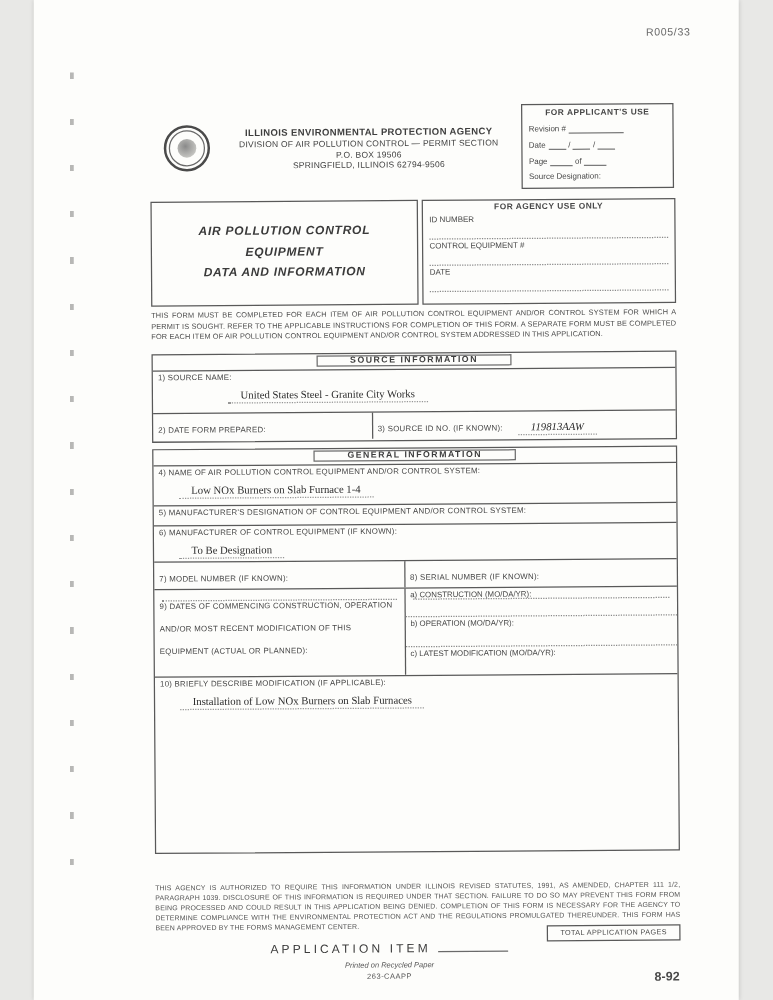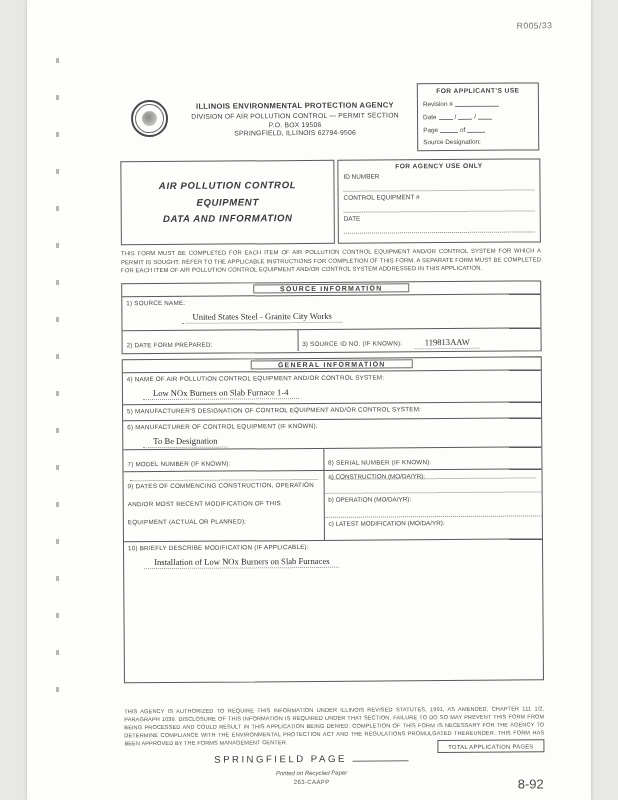--- a/index.html
+++ b/index.html
@@ -58,21 +58,21 @@
   .flabel{font-size:6.3px;letter-spacing:.2px;}
   .fvalue{font-family:"Liberation Serif",serif;font-size:8.6px;color:#2d2d2d;
     display:inline-block;border-bottom:1px dotted #979797;padding:0 10px 1px;}
 
   .src-name-row{padding:2px 4px;height:33px;box-sizing:border-box;}
   .src-name-row .fvalue{margin-left:56px;margin-top:3px;}
   .src-bottom-row{display:flex;border-top:1px solid #595959;height:22px;box-sizing:border-box;}
   .src-bottom-row .cell{padding:2px 4px;box-sizing:border-box;}
   .src-bottom-row .cleft{width:42%;border-right:1px solid #595959;}
   .src-bottom-row .cright{flex:1;}
-  .inlineval{margin-left:8px;}
+  .inlineval{margin-left:8px;font-style:italic;}
 
   .g-row{border-bottom:1px solid #595959;padding:2px 4px;box-sizing:border-box;}
   .g-row.split{display:flex;padding:0;}
   .g-row .fvalue{margin-left:16px;margin-top:3px;}
   .gcell{padding:2px 4px;box-sizing:border-box;}
   .gc1{width:48%;border-right:1px solid #595959;}
   .gc2{flex:1;}
   .subcol{display:flex;flex-direction:column;padding:0;}
   .subrow{flex:1;border-bottom:1px dotted #8a8a8a;padding:2px 4px;font-size:6.3px;box-sizing:border-box;}
   .subrow:last-child{border-bottom:none;}
@@ -86,21 +86,21 @@
   .total-box{position:absolute;left:408px;top:741px;width:107px;height:13px;border:1px solid #595959;
     font-size:5.8px;display:flex;align-items:center;justify-content:center;
     letter-spacing:.3px;color:#4a4a4a;box-sizing:border-box;}
   .app-page-line{position:absolute;left:0;right:0;top:753px;text-align:center;font-size:9.6px;
     letter-spacing:2.5px;color:#3c3c3c;}
   .app-blank{display:inline-block;width:56px;height:8px;border-bottom:1px solid #6a6a6a;margin-left:6px;}
   .recycled{position:absolute;left:0;right:0;top:770px;text-align:center;font-size:6px;
     font-style:italic;color:#585858;}
   .form-number{position:absolute;left:0;right:0;top:779px;text-align:center;font-size:6px;
     color:#585858;letter-spacing:.4px;}
-  .rev-date{position:absolute;right:50px;top:778px;font-size:13px;color:#4a4a4a;}
+  .rev-date{position:absolute;right:50px;top:778px;font-size:10px;color:#4a4a4a;font-weight:bold;}
 </style>
 </head>
 <body>
 
 <div class="page">
   <div class="edge-marks"></div>
 
   <div class="sheet">
 
     <div class="fax-code">R005/33</div>
@@ -226,21 +226,21 @@
       </div>
     </div>
 
     <div class="legal">THIS AGENCY IS AUTHORIZED TO REQUIRE THIS INFORMATION UNDER ILLINOIS REVISED STATUTES, 1991, AS AMENDED, CHAPTER 111 1/2, PARAGRAPH 1039. DISCLOSURE OF THIS INFORMATION IS REQUIRED UNDER THAT SECTION. FAILURE TO DO SO MAY PREVENT THIS FORM FROM BEING PROCESSED AND COULD RESULT IN THIS APPLICATION BEING DENIED. COMPLETION OF THIS FORM IS NECESSARY FOR THE AGENCY TO DETERMINE COMPLIANCE WITH THE ENVIRONMENTAL PROTECTION ACT AND THE REGULATIONS PROMULGATED THEREUNDER. THIS FORM HAS BEEN APPROVED BY THE FORMS MANAGEMENT CENTER.</div>
 
     <div class="total-box">
       <span>TOTAL APPLICATION PAGES</span>
     </div>
 
     <div class="app-page-line">
-      <span>SPRINGFIELD PAGE</span><span class="app-blank"></span>
+      <span>APPLICATION ITEM</span><span class="app-blank"></span>
     </div>
 
     <div class="recycled">Printed on Recycled Paper</div>
     <div class="form-number">263-CAAPP</div>
     <div class="rev-date">8-92</div>
 
   </div>
 </div>
 
 </body></html>

